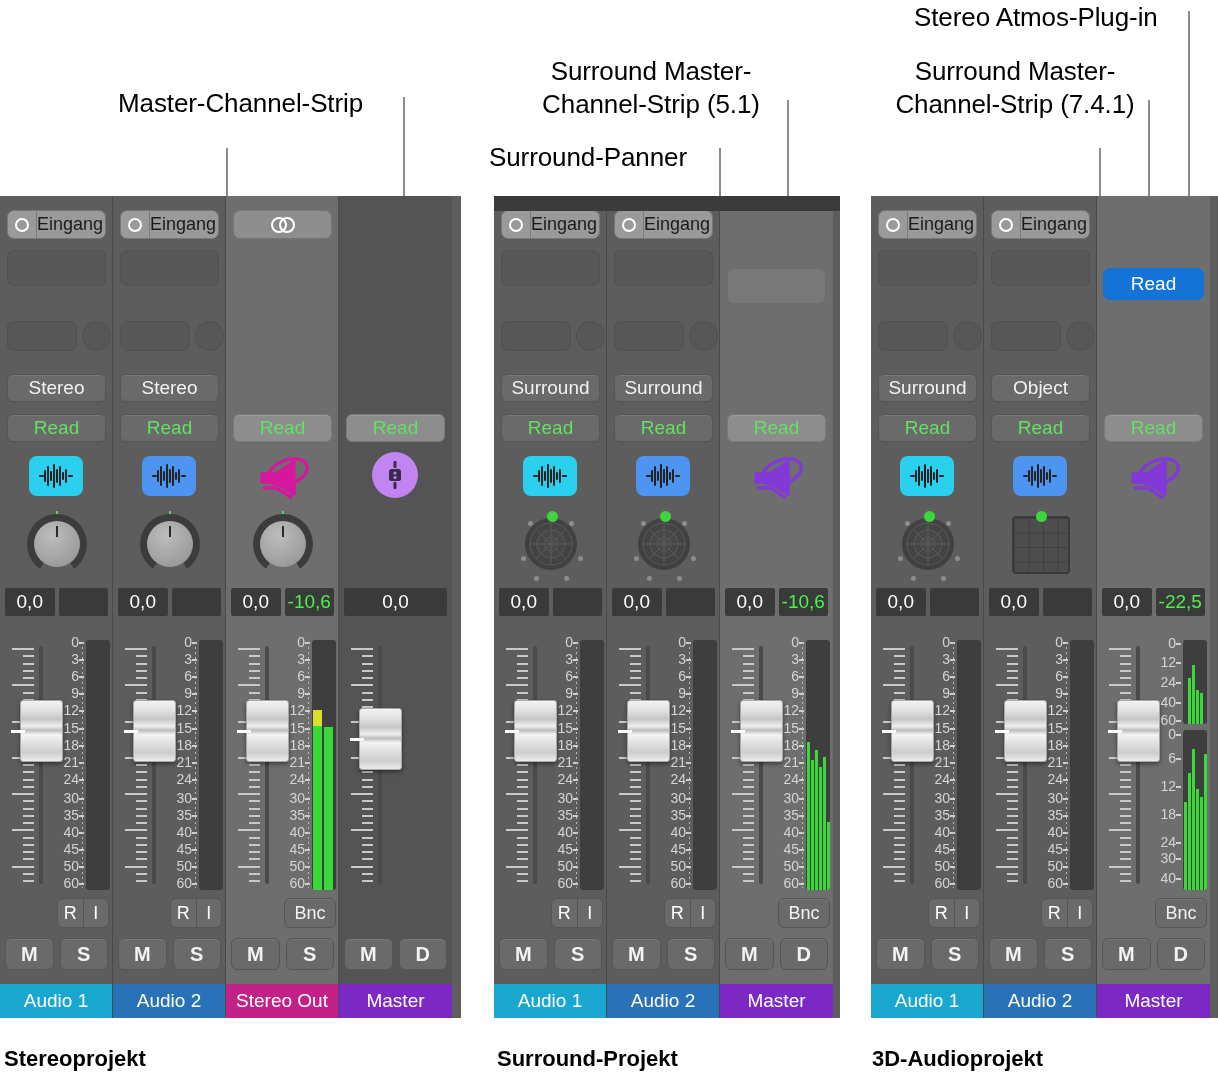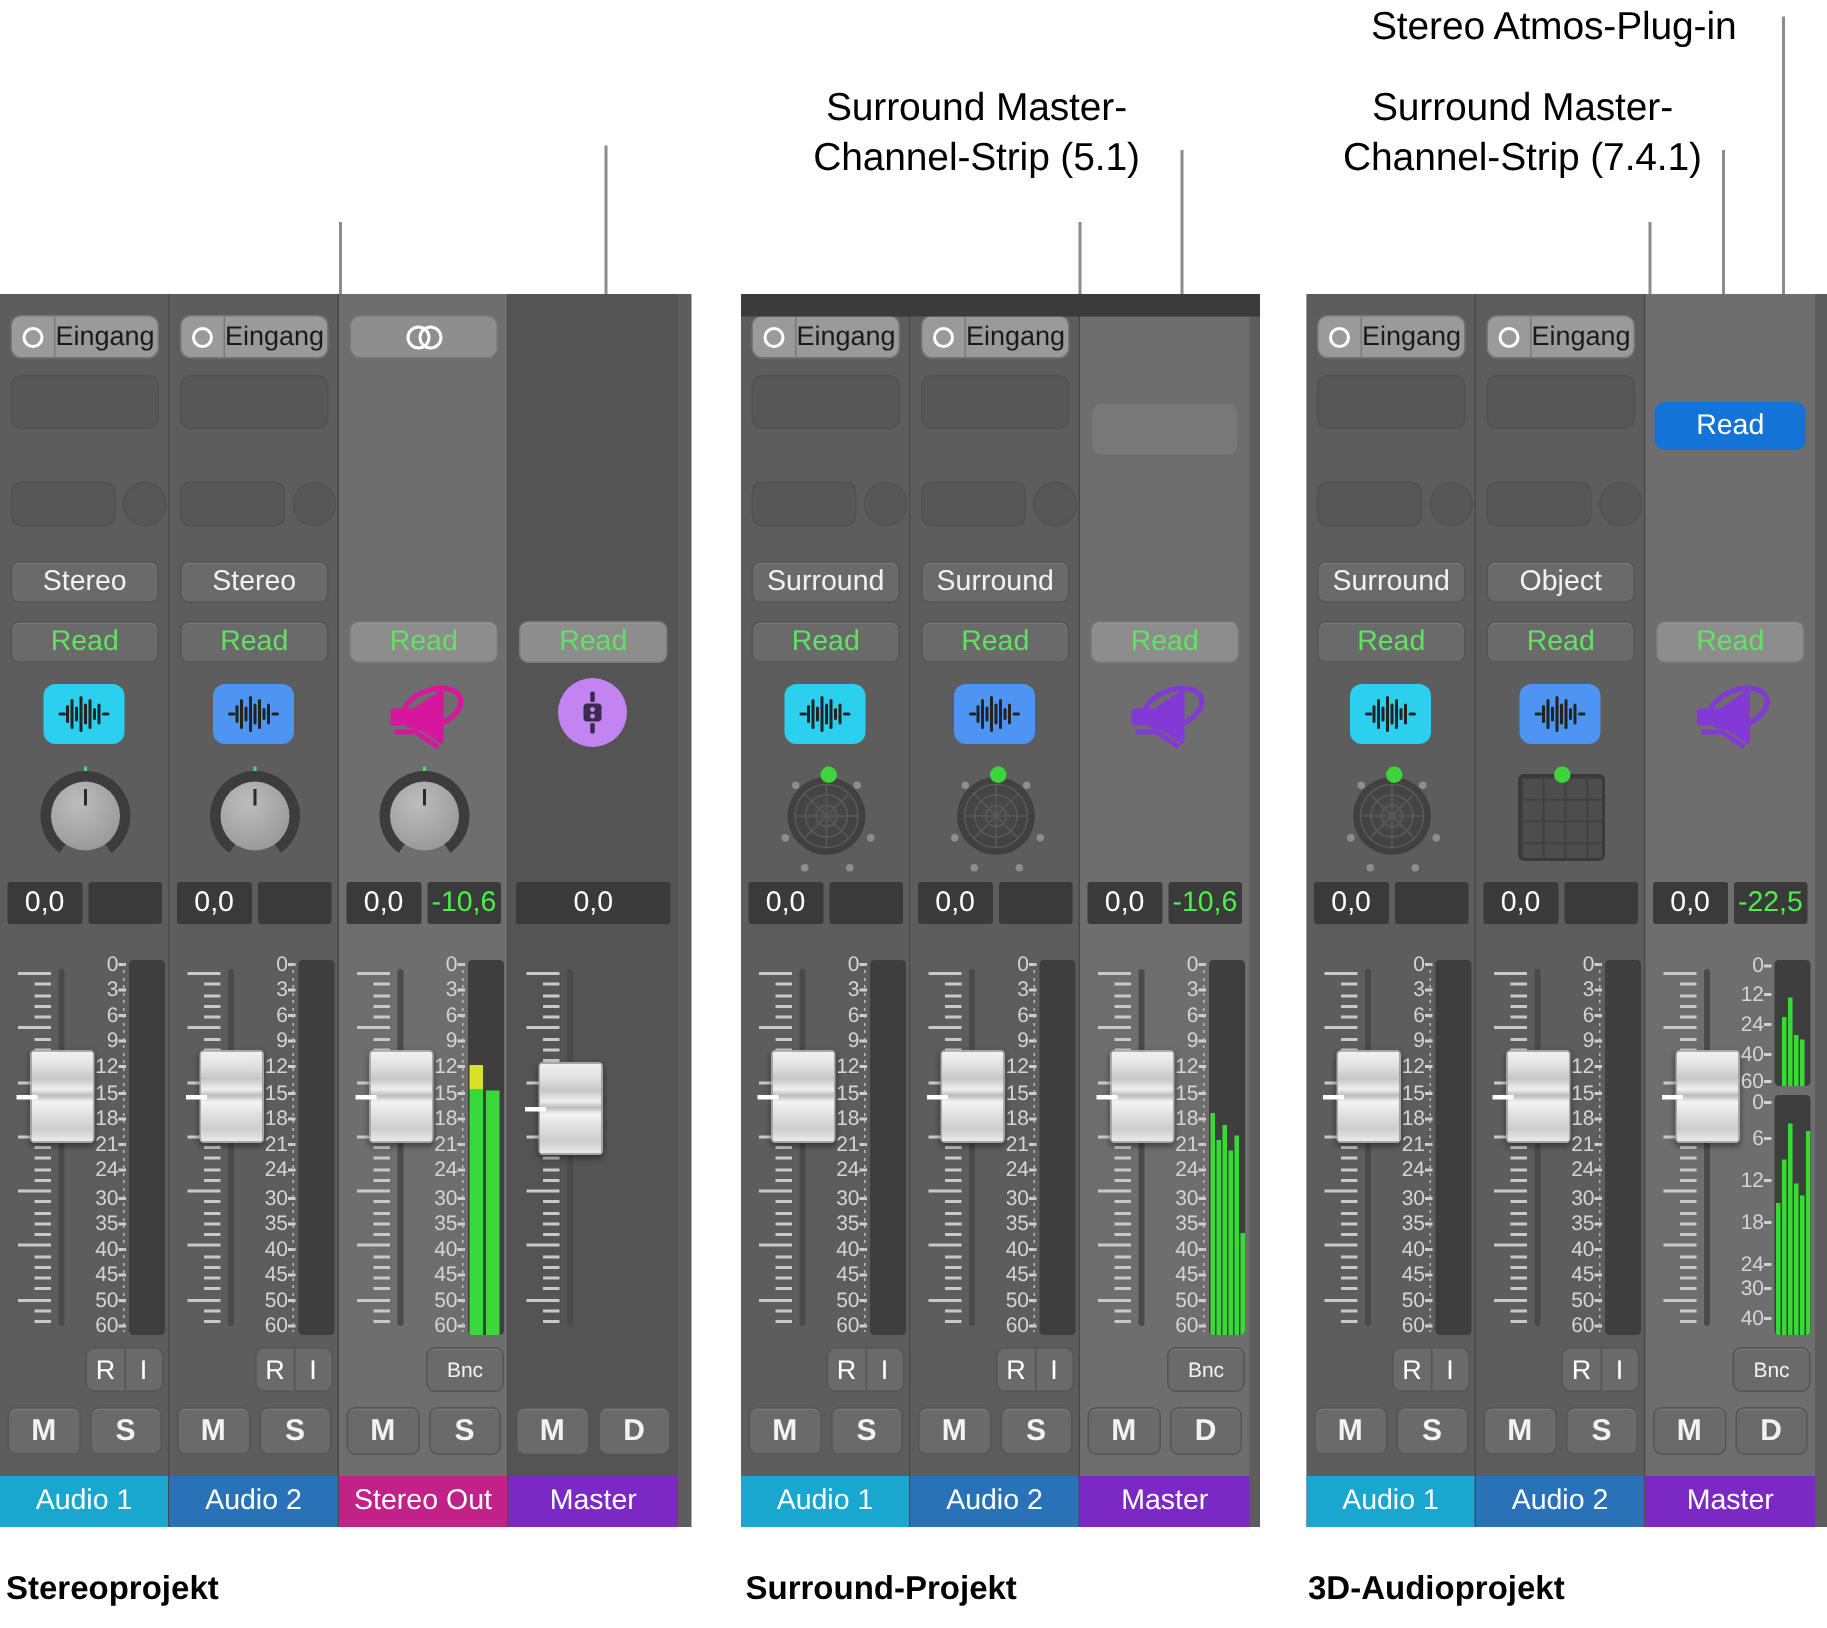--- a/index.html
+++ b/index.html
@@ -375,21 +375,21 @@
     flex: 1; display: flex; align-items: center; justify-content: center;
     font-size: 18px; color: #fff;
     border-right: 1px solid #545454;
   }
   .btnrow-ri div:last-child { border-right: none; }
 
   .bncbtn {
     position: absolute;
     left: 58px; top: 702px;
     width: 52px; height: 30px;
-    font-size: 14px;
+    font-size: 18px;
   }
 
   .btnrow-ms {
     position: absolute;
     left: 5px; top: 742px;
     width: 103px; height: 32px;
     display: flex; gap: 6px;
   }
   .btnrow-ms .pill { flex: 1; font-size: 20px; font-weight: bold; }
 
@@ -410,22 +410,24 @@
     color: #000;
   }
 </style>
 </head>
 <body>
 
 <div id="root">
 
   <div class="leader" style="left:226px; top:148px; height:400px;"></div>
 
+  <div class="callout" style="left: 118px; top: 87px; white-space: pre-line;">Master-Channel-Strip</div>
   <div class="leader" style="left:403px; top:97px; height:99px;"></div>
 
+  <div class="callout" style="left: 489px; top: 141px; white-space: pre-line;">Surround-Panner</div>
   <div class="leader" style="left:719px; top:148px; height:404px;"></div>
 
   <div class="callout" style="left: 520px; top: 55px; text-align: center; width: 262px; white-space: pre-line;">Surround Master-
 Channel-Strip (5.1)</div>
   <div class="leader" style="left:787px; top:100px; height:99px;"></div>
 
   <div class="leader" style="left:1099px; top:148px; height:404px;"></div>
 
   <div class="callout" style="left: 884px; top: 55px; text-align: center; width: 262px; white-space: pre-line;">Surround Master-
 Channel-Strip (7.4.1)</div>

